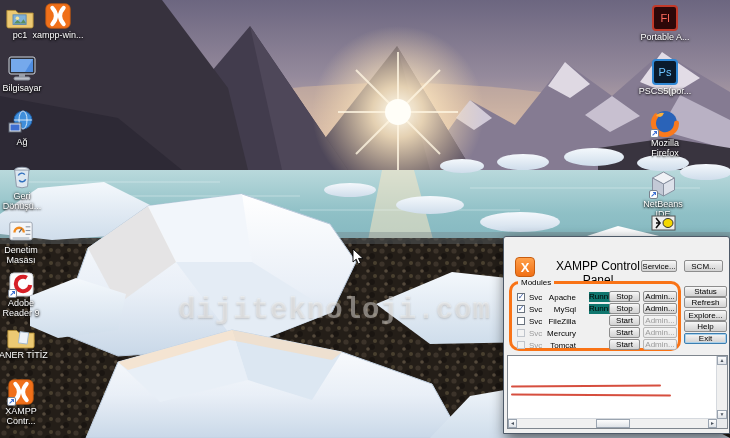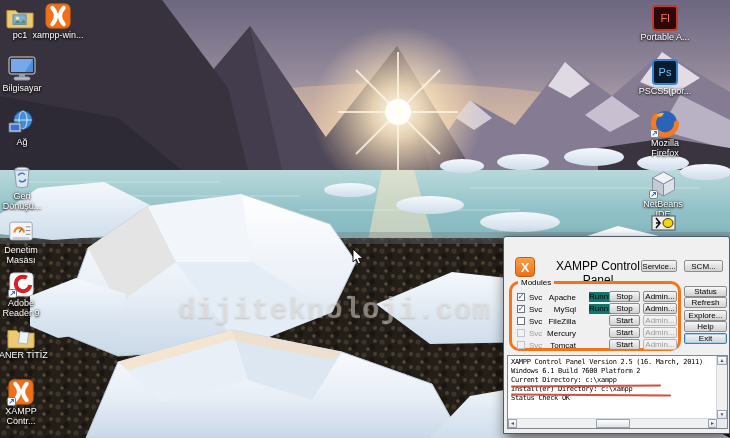--- a/index.html
+++ b/index.html
@@ -487,27 +487,20 @@
         </div>
       </div>
 
       <button class="btn sbtn" id="b-status">Status</button>
       <button class="btn sbtn" id="b-refresh">Refresh</button>
       <button class="btn sbtn" id="b-explore">Explore...</button>
       <button class="btn sbtn" id="b-help">Help</button>
       <button class="btn sbtn" id="b-exit">Exit</button>
 
       <div id="console">
-        <div id="con-text">
-          <div>XAMPP Control Panel Version 2.5 (16. March, 2011)</div>
-          <div>Windows 6.1 Build 7600 Platform 2</div>
-          <div>Current Directory: c:\xampp</div>
-          <div>Install(er) Directory: c:\xampp</div>
-          <div>Status Check OK</div>
-        </div>
         <div class="redline" id="rl1"></div>
         <div class="redline" id="rl2"></div>
         <div class="vscroll">
           <span class="sbx sb-up"></span>
           <span class="sbx sb-dn"></span>
         </div>
         <div class="hscroll">
           <span class="sbx sb-l"></span>
           <span class="sbx sb-r"></span>
           <span class="sbx sb-thumb"></span>

